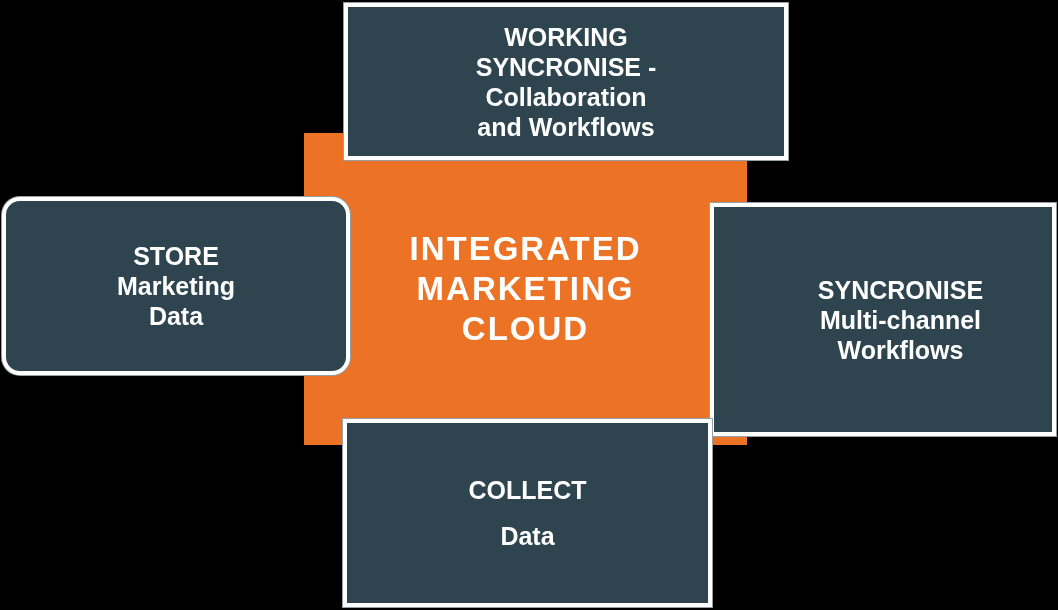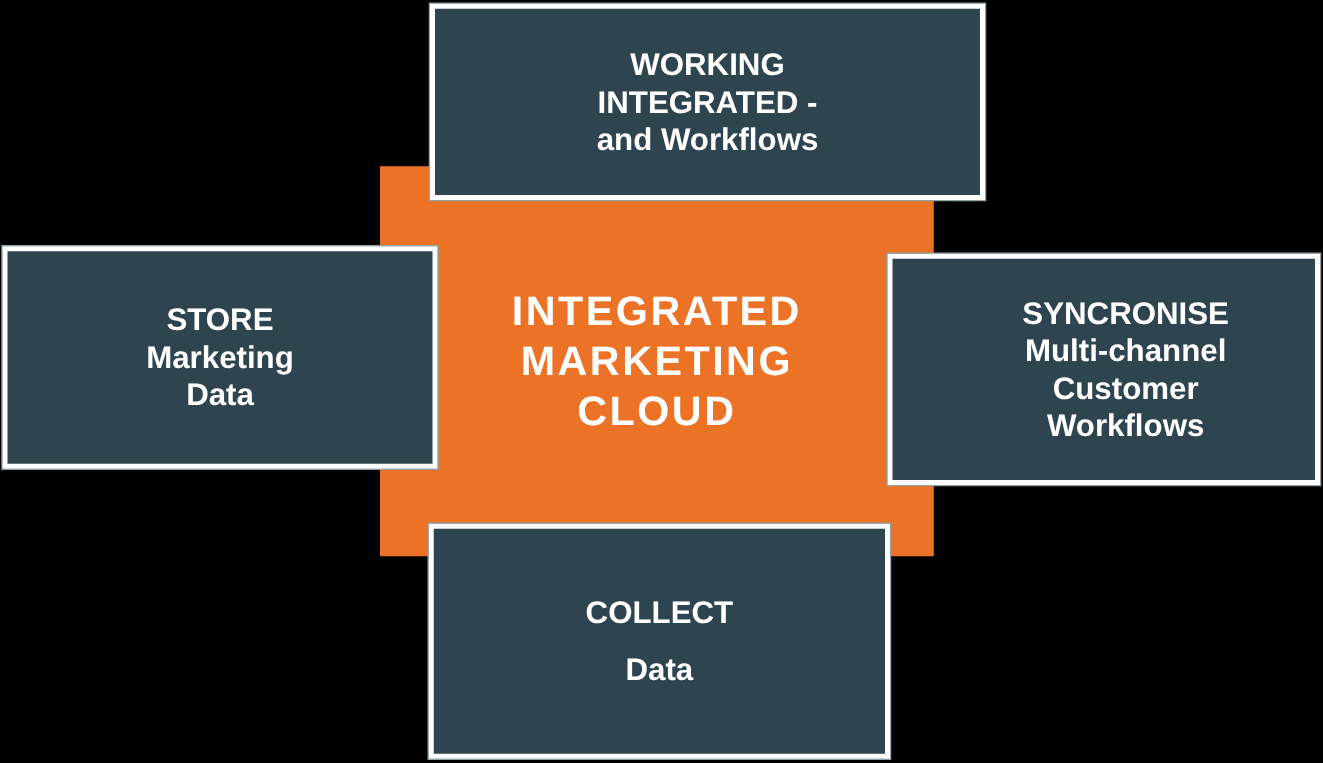--- a/index.html
+++ b/index.html
@@ -51,51 +51,51 @@
     z-index: 2;
   }
   .node .line {
     color: var(--text, #FFFFFF);
     font-size: 25px;
     line-height: 30px;
     font-weight: bold;
     white-space: nowrap;
   }
   .node-top    { left: 344px; top: 3px;   width: 444px; height: 157px; }
-  .node-left   { left: 2px;   top: 197px; width: 348px; height: 178px; }
-  .node-right  { left: 710px; top: 203px; width: 346px; height: 185px; padding-left: 35px; }
+  .node-left   { left: 2px;   top: 197px; width: 348px; height: 178px; border-radius: 18px; }
+  .node-right  { left: 710px; top: 203px; width: 346px; height: 233px; padding-left: 35px; }
   .node-bottom { left: 343px; top: 419px; width: 369px; height: 188px; gap: 16px; }
 </style>
 </head>
 <body>
 
 <div class="canvas">
 
   <div class="center-rect">
     <div class="line">INTEGRATED</div>
     <div class="line">MARKETING</div>
     <div class="line">CLOUD</div>
   </div>
 
   <div class="node node-top">
     <div class="line">WORKING</div>
-    <div class="line">INTEGRATED -</div>
+    <div class="line">SYNCRONISE -</div>
+    <div class="line">Collaboration</div>
     <div class="line">and Workflows</div>
   </div>
 
   <div class="node node-left">
     <div class="line">STORE</div>
     <div class="line">Marketing</div>
     <div class="line">Data</div>
   </div>
 
   <div class="node node-right">
     <div class="line">SYNCRONISE</div>
     <div class="line">Multi-channel</div>
-    <div class="line">Customer</div>
     <div class="line">Workflows</div>
   </div>
 
   <div class="node node-bottom">
     <div class="line">COLLECT</div>
     <div class="line">Data</div>
   </div>
 
 </div>
 

